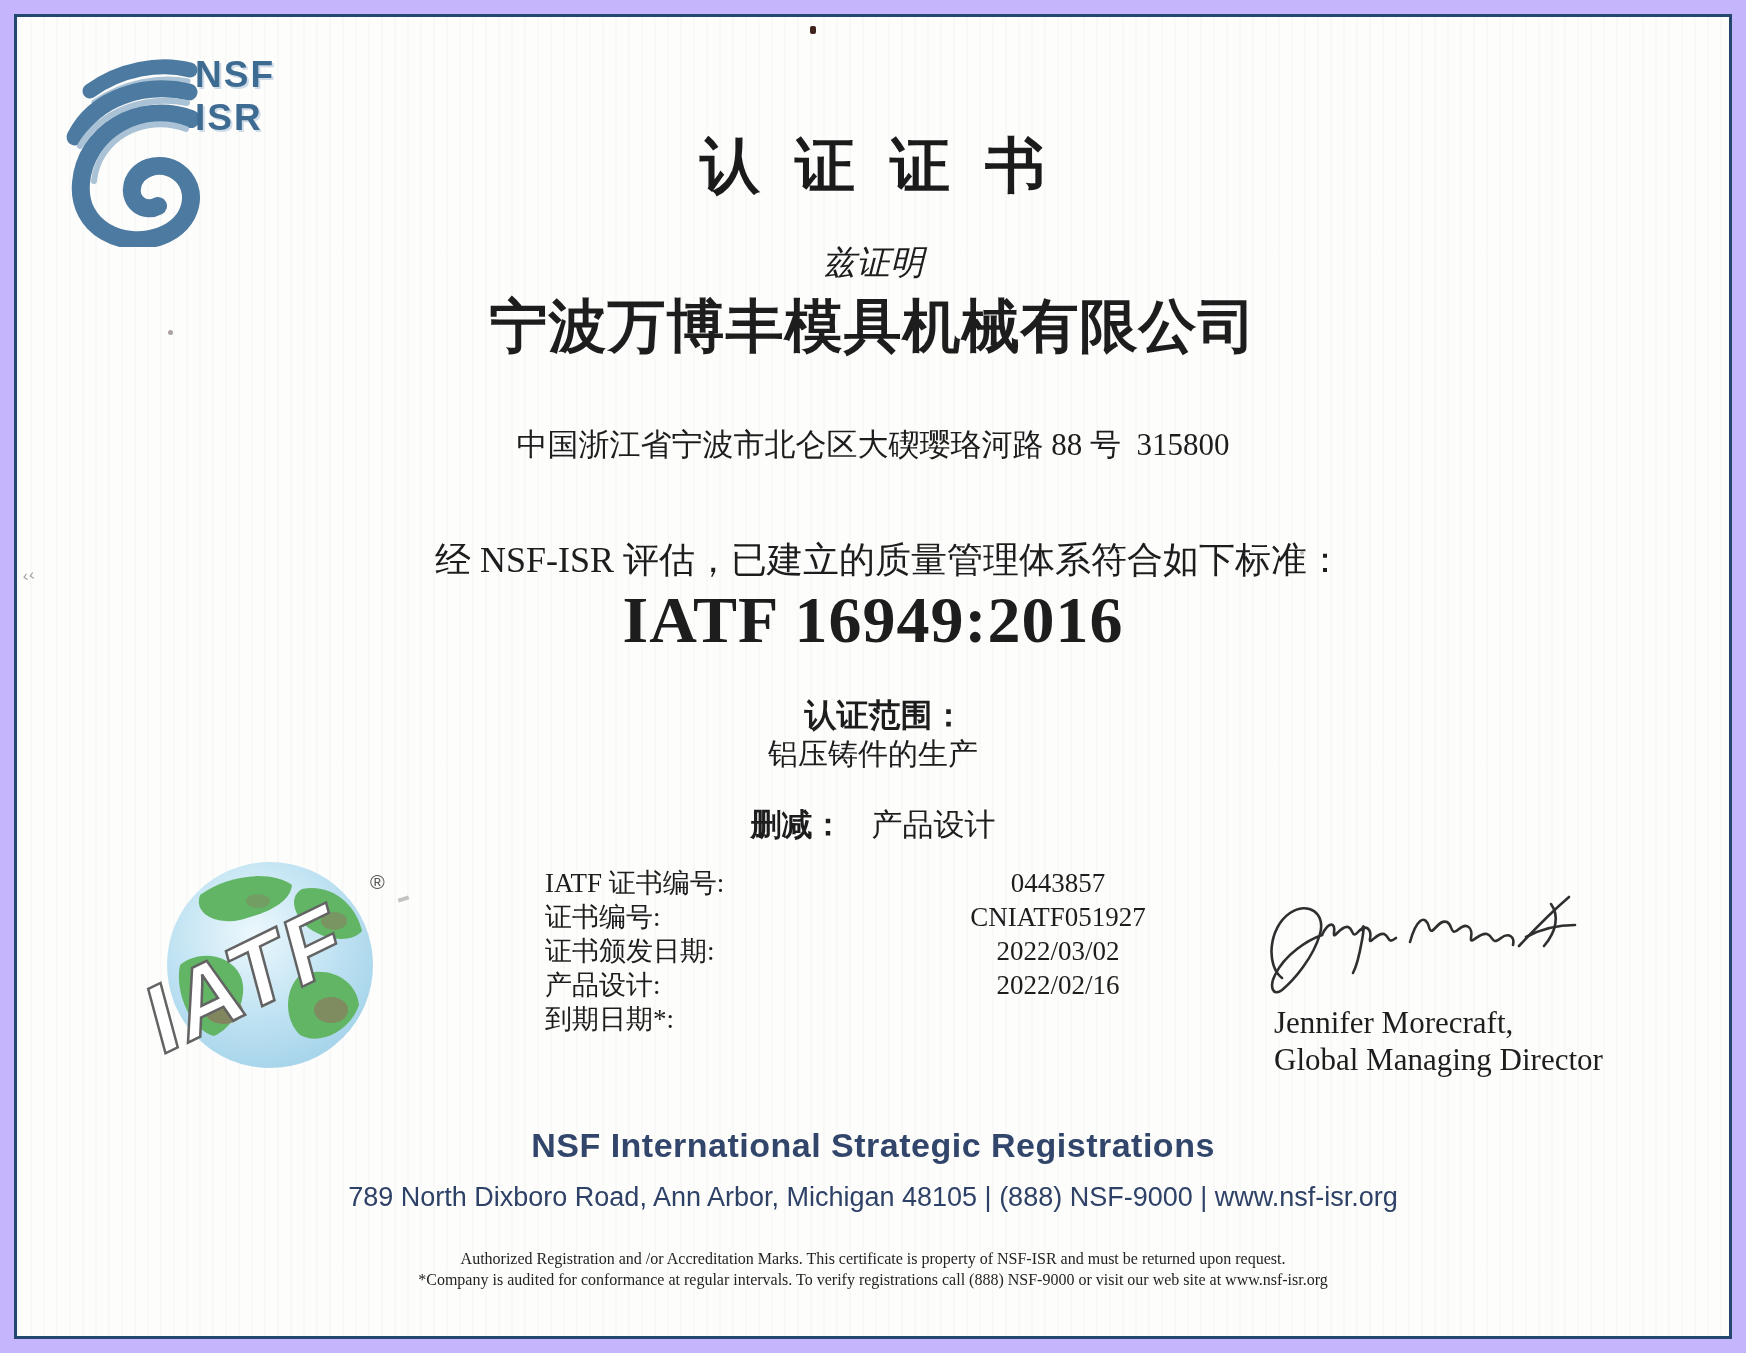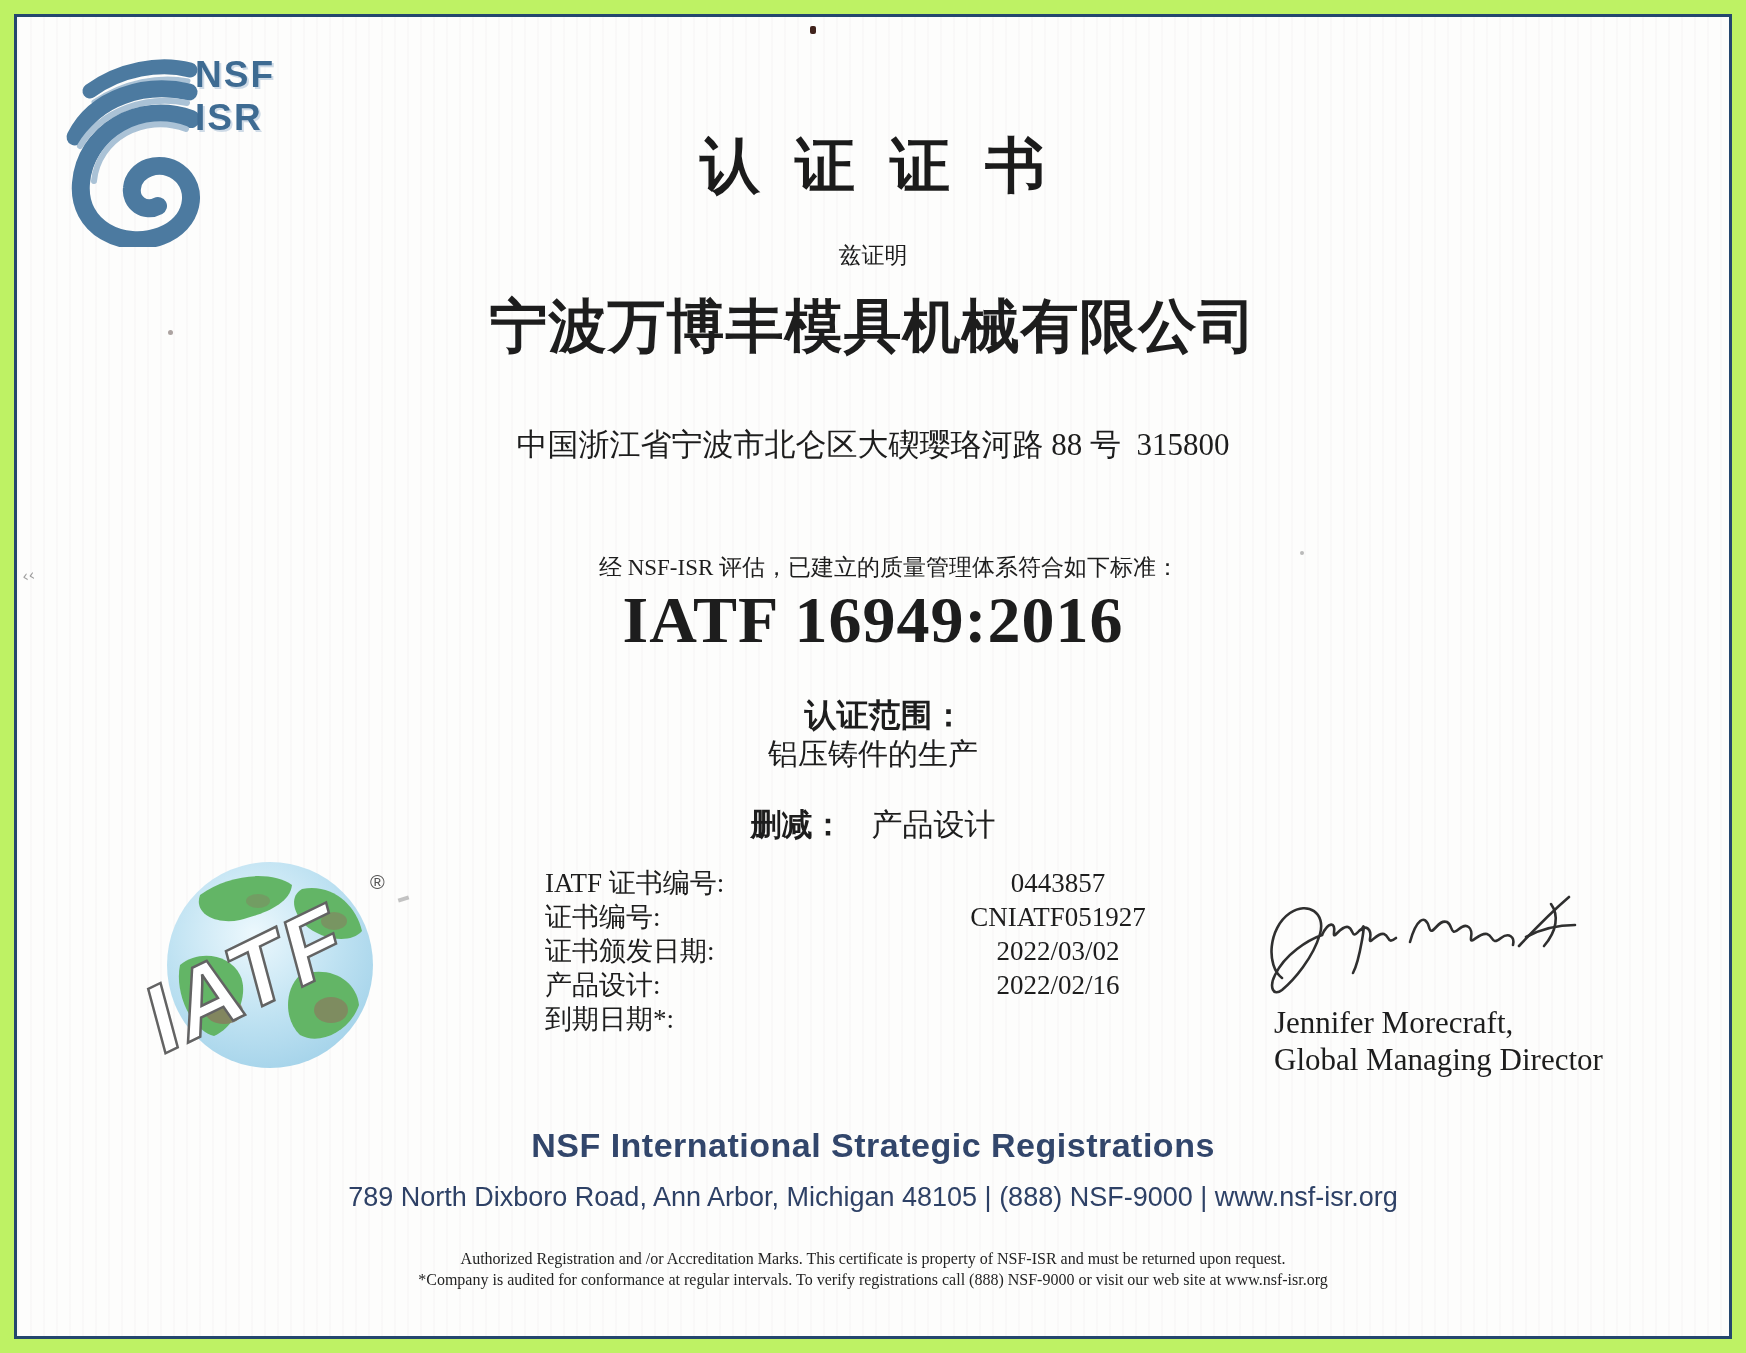--- a/index.html
+++ b/index.html
@@ -1,19 +1,19 @@
 <!DOCTYPE html>
 <html><head>
 <meta charset="utf-8">
 <style>
   html,body{margin:0;padding:0;background:#e9e9e9;}
   .cert-outer{
     position:relative;
     width:1746px;height:1353px;
-    background:#bef264;
+    background:#c4b5fd;
     box-sizing:border-box;
     font-family:"Liberation Serif","DejaVu Serif",serif;
     color:#1d1d1d;
     overflow:hidden;
   }
   .cert-inner{
     position:absolute;
     left:14px;top:14px;right:14px;bottom:14px;
     background:#fdfdfc;
     border:3px solid #24476e;
@@ -32,24 +32,24 @@
   .nsf-logo{position:absolute;left:48px;top:45px;width:300px;height:200px;}
   .nsf-logo svg{position:absolute;left:0;top:2px;}
   .nsf-logo-text{
     position:absolute;left:147px;top:8px;
     font-family:"Liberation Sans","DejaVu Sans",sans-serif;
     font-weight:bold;font-size:37px;line-height:43px;letter-spacing:2px;
     color:#3e6b92;text-shadow:2px 2px 0 rgba(170,192,214,.55);
   }
 
   .title{top:126px;font-size:60px;font-weight:bold;letter-spacing:10px;color:#1b1b1b;padding-left:9px;}
-  .certify{top:240px;font-size:23px;}
+  .certify{top:240px;font-size:34px;font-style:italic;}
   .company{top:288px;font-size:58px;font-weight:bold;letter-spacing:1px;}
   .address{top:424px;font-size:31px;white-space:pre;}
-  .assessment{top:552px;font-size:23px;margin-left:32px;}
+  .assessment{top:536px;font-size:36px;margin-left:32px;}
   .standard{top:582px;font-size:66px;font-weight:bold;letter-spacing:1px;}
   .scope-label{top:694px;font-size:32px;font-weight:bold;padding-left:23px;}
   .scope-value{top:734px;font-size:30px;}
   .exclusion{top:804px;font-size:31px;}
   .exclusion .lbl{font-weight:bold;margin-right:28px;}
 
   
   .details{position:absolute;left:545px;top:866px;width:760px;}
   .detail-row{position:relative;height:34px;font-size:27px;line-height:34px;}
   .detail-label{display:inline-block;}

